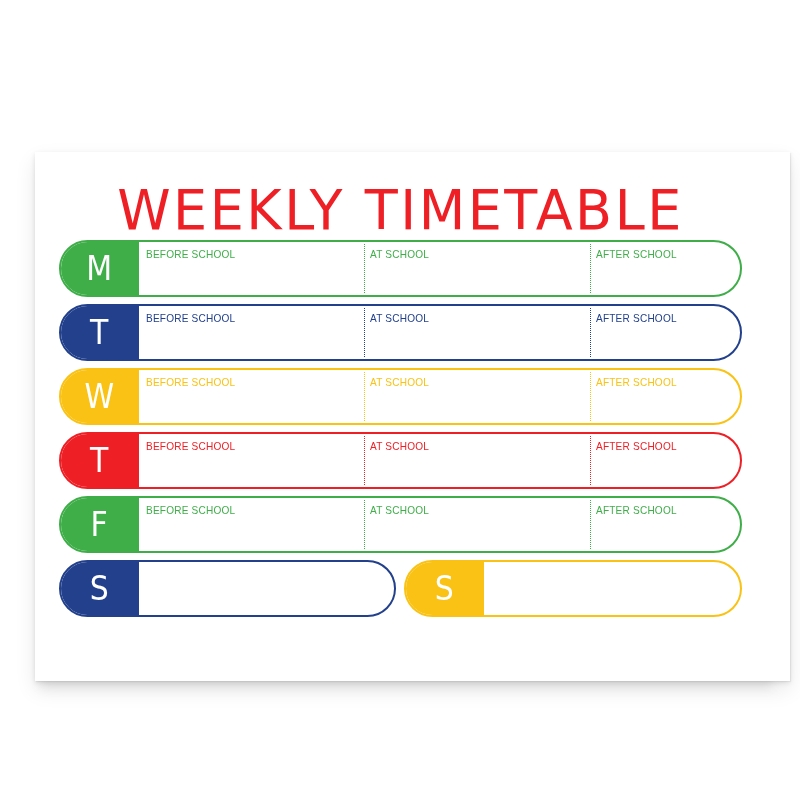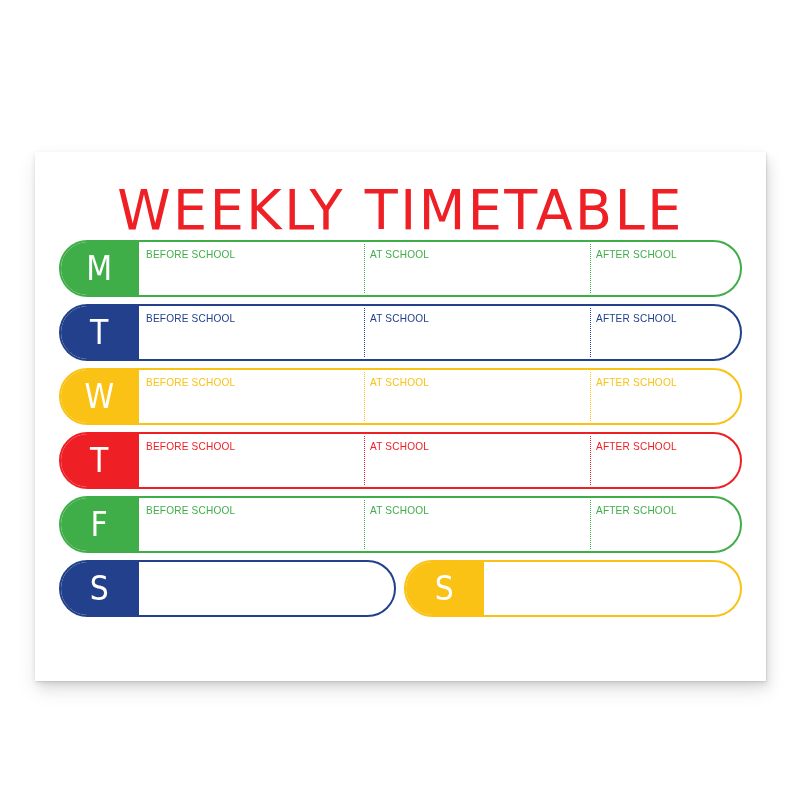--- a/index.html
+++ b/index.html
@@ -26,20 +26,21 @@
     position: absolute;
     left: 35px;
     top: 152px;
     width: 731px;
     height: 529px;
     background: #ffffff;
     box-shadow:
       0 2px 5px rgba(0,0,0,0.10),
       0 9px 20px rgba(0,0,0,0.09),
       1px 1px 1px rgba(0,0,0,0.05);
+    padding-left: 24px;
   }
   .paper-shadow-lip {
     position: absolute;
     left: 40px;
     top: 160px;
     width: 731px;
     height: 529px;
     background: rgba(0,0,0,0.055);
     filter: blur(5px);
     z-index: 0;

